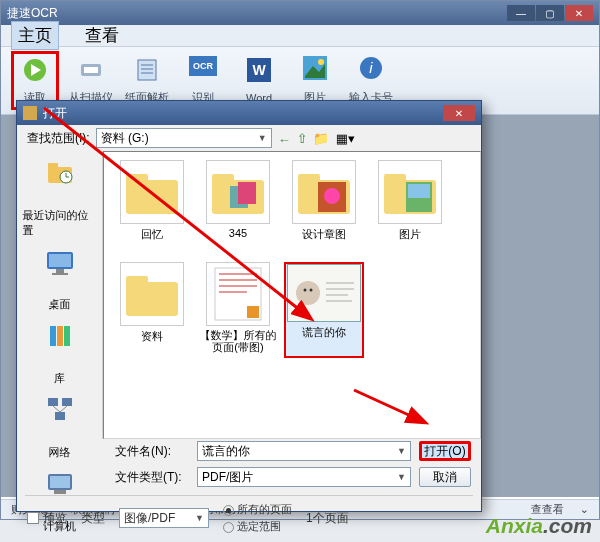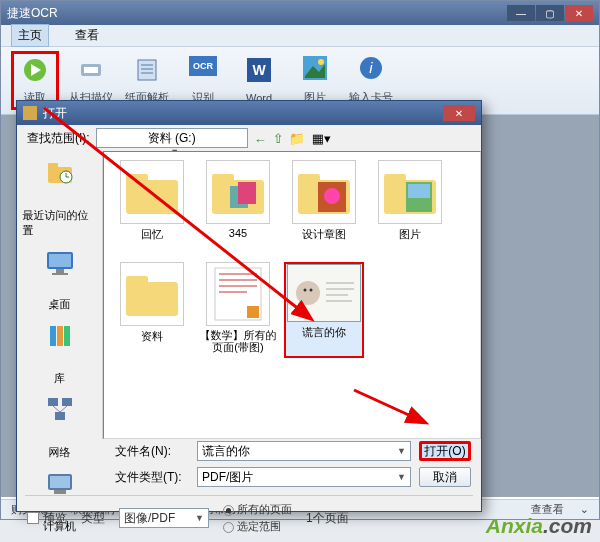--- a/index.html
+++ b/index.html
@@ -5,21 +5,21 @@
 * { margin: 0; padding: 0; box-sizing: border-box; font-family: "Microsoft YaHei", Arial, sans-serif; }
 body { width: 600px; height: 542px; background: #e8ecf0; position: relative; overflow: hidden; }
 
 .main-window { width: 600px; height: 520px; background: #fff; border: 1px solid #7a8ca8; position: relative; }
 .titlebar { height: 24px; background: linear-gradient(#6d88b0,#4a6691); color: #fff; display: flex; align-items: center; font-size: 12px; padding: 0 6px; }
 .titlebar .spacer { flex: 1; }
 .window-btns { display: flex; gap: 1px; }
 .window-btn { width: 28px; height: 16px; background: #3d5577; color: #fff; font-size: 10px; display: flex; align-items: center; justify-content: center; cursor: pointer; }
 .window-btn.close { background: #c14848; }
 
-.menubar { height: 22px; background: #e8eef5; border-bottom: 1px solid #c5d0de; display: flex; align-items: center; padding: 0 10px; font-size: 12px; gap: 20px; }
+.menubar { height: 22px; background: #e8eef5; border-bottom: 1px solid #c5d0de; display: flex; align-items: center; padding: 0 10px; font-size: 17px; gap: 20px; }
 .menu-item { padding: 2px 6px; cursor: pointer; }
 .menu-item.active { background: #cfe0f2; border: 1px solid #9bb8d9; }
 
 .ribbon { height: 68px; background: linear-gradient(#f2f6fb,#e2eaf3); border-bottom: 1px solid #b8c7d9; display: flex; padding: 4px 10px; gap: 8px; }
 .ribbon-btn { width: 48px; display: flex; flex-direction: column; align-items: center; justify-content: center; font-size: 11px; color: #3a4a5e; cursor: pointer; }
 .ribbon-btn .icon { width: 32px; height: 32px; display: flex; align-items: flex-start; justify-content: center; margin-bottom: 2px; }
 .ribbon-btn.highlighted { border: 3px solid #e60000; }
 
 .workspace { position: absolute; top: 114px; left: 0; right: 0; bottom: 22px; background: #98a5b5; }
 .status { position: absolute; bottom: 0; left: 0; right: 0; height: 20px; background: #e8eef5; border-top: 1px solid #c5d0de; display: flex; align-items: center; font-size: 11px; color: #445; padding: 0 10px; gap: 16px; }
@@ -161,21 +161,21 @@
 <div class="file-dialog">
   <div class="file-titlebar">
     <div class="icon"></div>
     <span>打开</span>
     <span class="spacer"></span>
     <div class="file-close">✕</div>
   </div>
 
   <div class="file-toolbar">
     <span>查找范围(I):</span>
-    <div class="combo" style="width:152px;flex-direction:column;">
+    <div class="combo" style="width:176px;">
       <span>资料 (G:)</span>
         <span class="arrow">▼</span>
     </div>
     <div class="tb-icons">
       <span class="tb-icon" style="color:#3a8a3a;">←</span>
       <span class="tb-icon" style="color:#3a8a3a;">⇧</span>
       <span class="tb-icon" style="color:#caa23a;">📁</span>
       <span class="tb-icon">▦▾</span>
     </div>
   </div>

